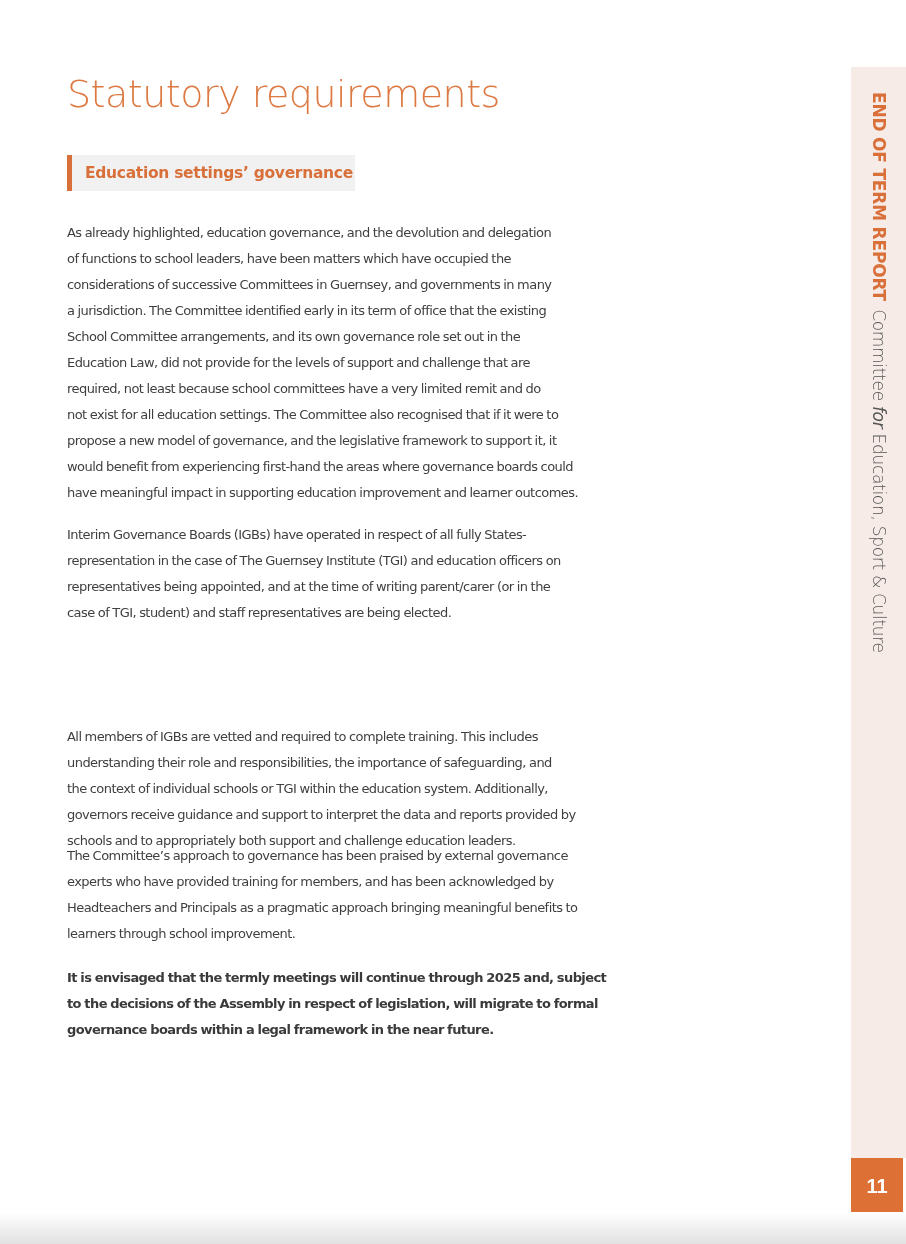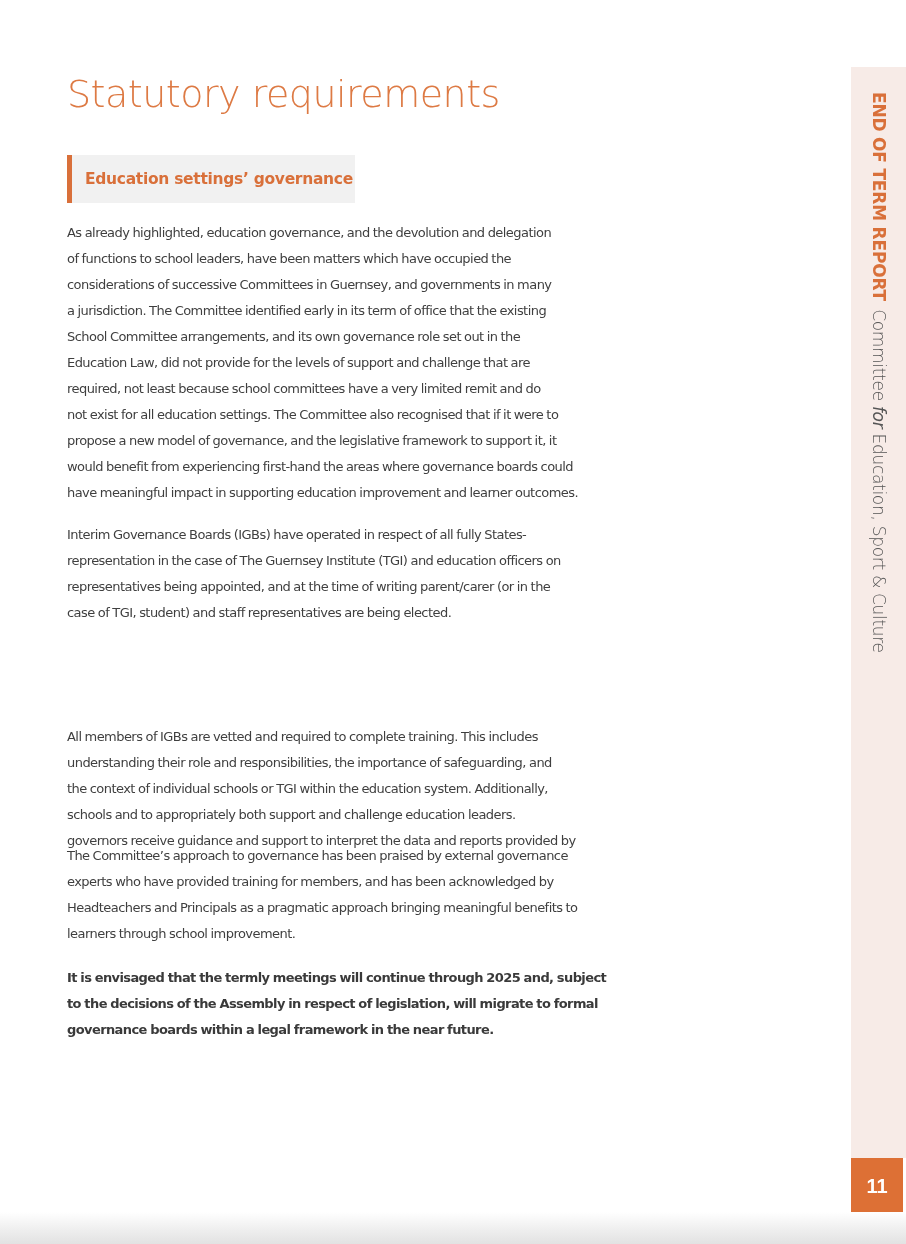--- a/index.html
+++ b/index.html
@@ -30,21 +30,21 @@
       font-size: 38px;
       letter-spacing: -0.5px;
       color: #dd7a44;
       line-height: 48px;
       white-space: nowrap;
     }
     .subheading {
       position: absolute;
       left: 67px;
       top: 155px;
-      height: 48px;
+      height: 36px;
       width: 288px;
       background: #f1f1f1;
       border-left: 5px solid #d9703a;
       padding-left: 13px;
       display: flex;
       align-items: center;
     }
     .subheading span {
       font-family: "DejaVu Sans", sans-serif;
       font-weight: bold;
@@ -158,22 +158,22 @@
   <div class="body-text p2">
       <span class="line">Interim Governance Boards (IGBs) have operated in respect of all fully States-</span>
       <span class="line">representation in the case of The Guernsey Institute (TGI) and education officers on</span>
       <span class="line">representatives being appointed, and at the time of writing parent/carer (or in the</span>
       <span class="line">case of TGI, student) and staff representatives are being elected.</span>
     </div>
   <div class="body-text p3">
       <span class="line">All members of IGBs are vetted and required to complete training.  This includes</span>
       <span class="line">understanding their role and responsibilities, the importance of safeguarding, and</span>
       <span class="line">the context of individual schools or TGI within the education system.  Additionally,</span>
+      <span class="line">governors receive guidance and support to interpret the data and reports provided by</span>
       <span class="line">schools and to appropriately both support and challenge education leaders.</span>
-      <span class="line">governors receive guidance and support to interpret the data and reports provided by</span>
     </div>
   <div class="body-text p4">
       <span class="line">The Committee’s approach to governance has been praised by external governance</span>
       <span class="line">experts who have provided training for members, and has been acknowledged by</span>
       <span class="line">Headteachers and Principals as a pragmatic approach bringing meaningful benefits to</span>
       <span class="line">learners through school improvement.</span>
     </div>
   <div class="body-text p5">
       <span class="line">It is envisaged that the termly meetings will continue through 2025 and, subject</span>
       <span class="line">to the decisions of the Assembly in respect of legislation, will migrate to formal</span>

